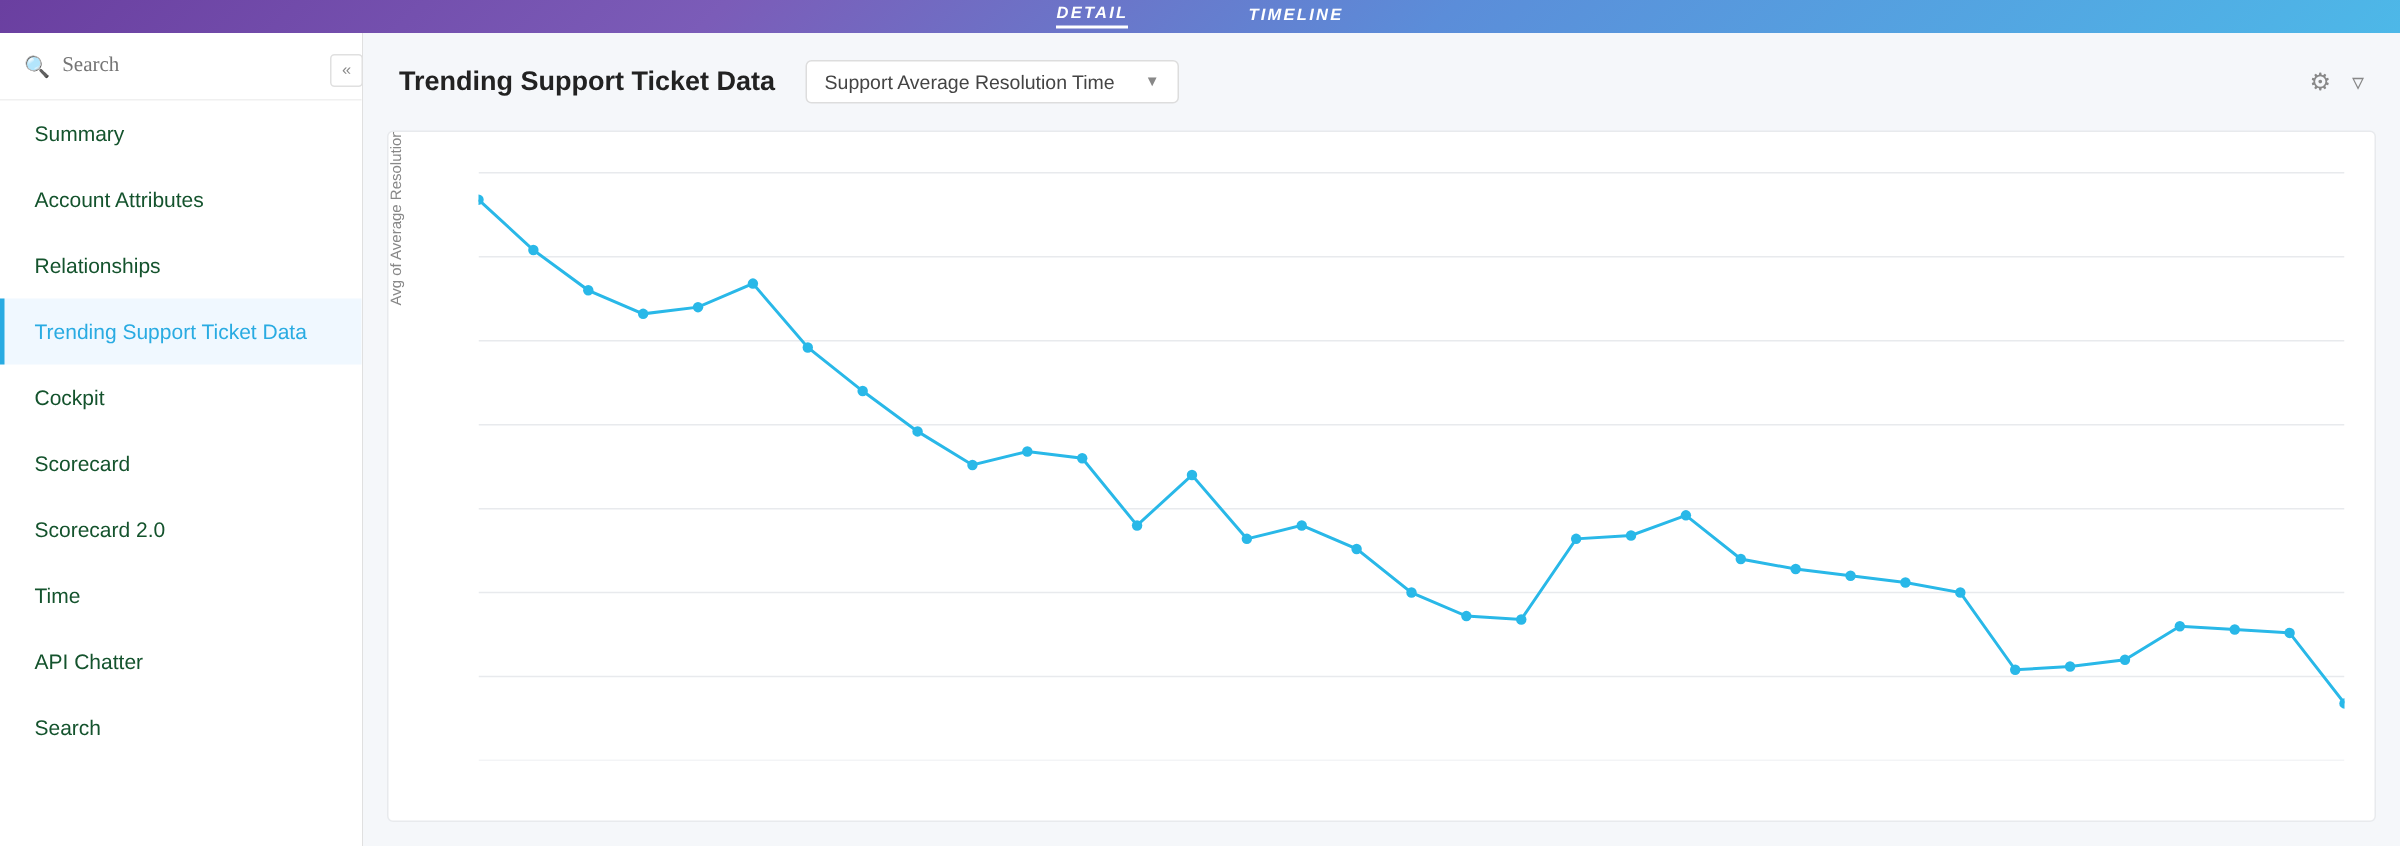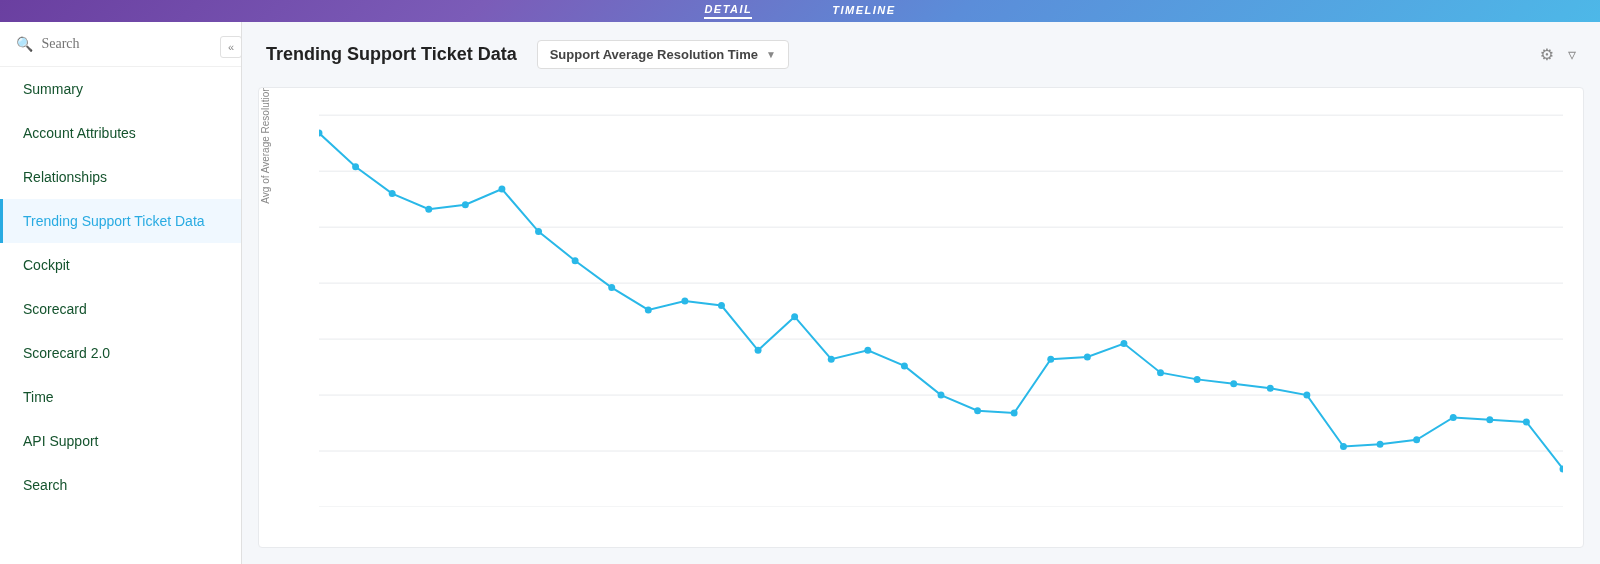--- a/index.html
+++ b/index.html
@@ -127,29 +127,28 @@
       gap: 20px;
     }
     .page-title {
       font-size: 18px;
       font-weight: 600;
       color: #222;
     }
     .dropdown-selector {
       display: flex;
       align-items: center;
-      gap: 8px;
+      gap: 20px;
       background: white;
       border: 1px solid #ddd;
       border-radius: 4px;
       padding: 6px 12px;
       cursor: pointer;
       font-size: 13px;
       color: #444;
-      font-weight: bold;
     }
     .dropdown-selector .arrow {
       color: #888;
       font-size: 10px;
     }
     .header-icons {
       display: flex;
       gap: 14px;
       align-items: center;
     }
@@ -209,21 +208,21 @@
     <div class="collapse-btn">«</div>
 
     <div class="nav-item">Summary</div>
     <div class="nav-item">Account Attributes</div>
     <div class="nav-item">Relationships</div>
     <div class="nav-item active">Trending Support Ticket Data</div>
     <div class="nav-item">Cockpit</div>
     <div class="nav-item">Scorecard</div>
     <div class="nav-item">Scorecard 2.0</div>
     <div class="nav-item">Time</div>
-    <div class="nav-item">API Support</div>
+    <div class="nav-item">API Chatter</div>
     <div class="nav-item">Search</div>
   </div>
 
   <div class="content-area">
 
     <div class="content-header">
       <div class="content-header-left">
         <span class="page-title">Trending Support Ticket Data</span>
         <div class="dropdown-selector">
           <span>Support Average Resolution Time</span>

